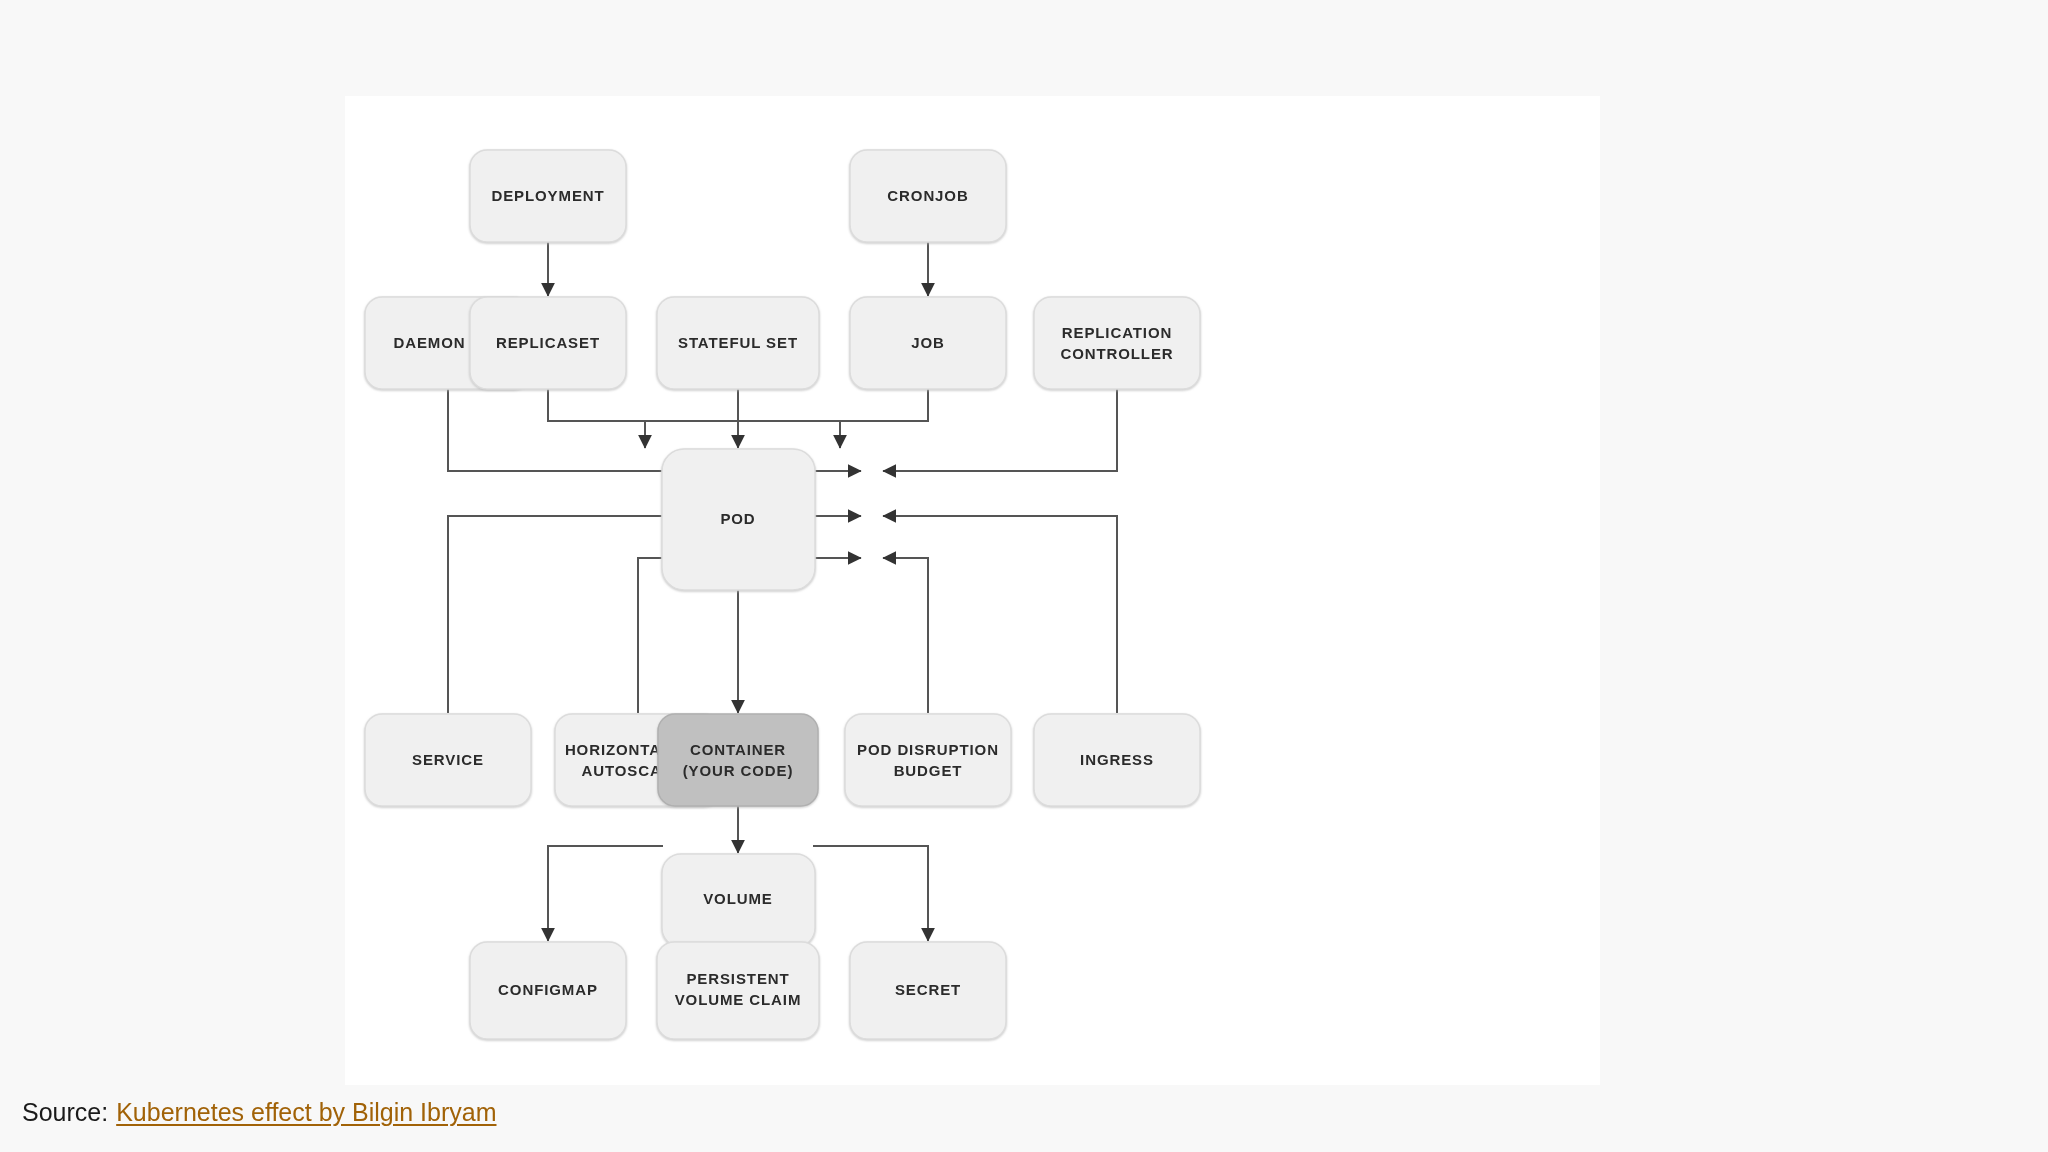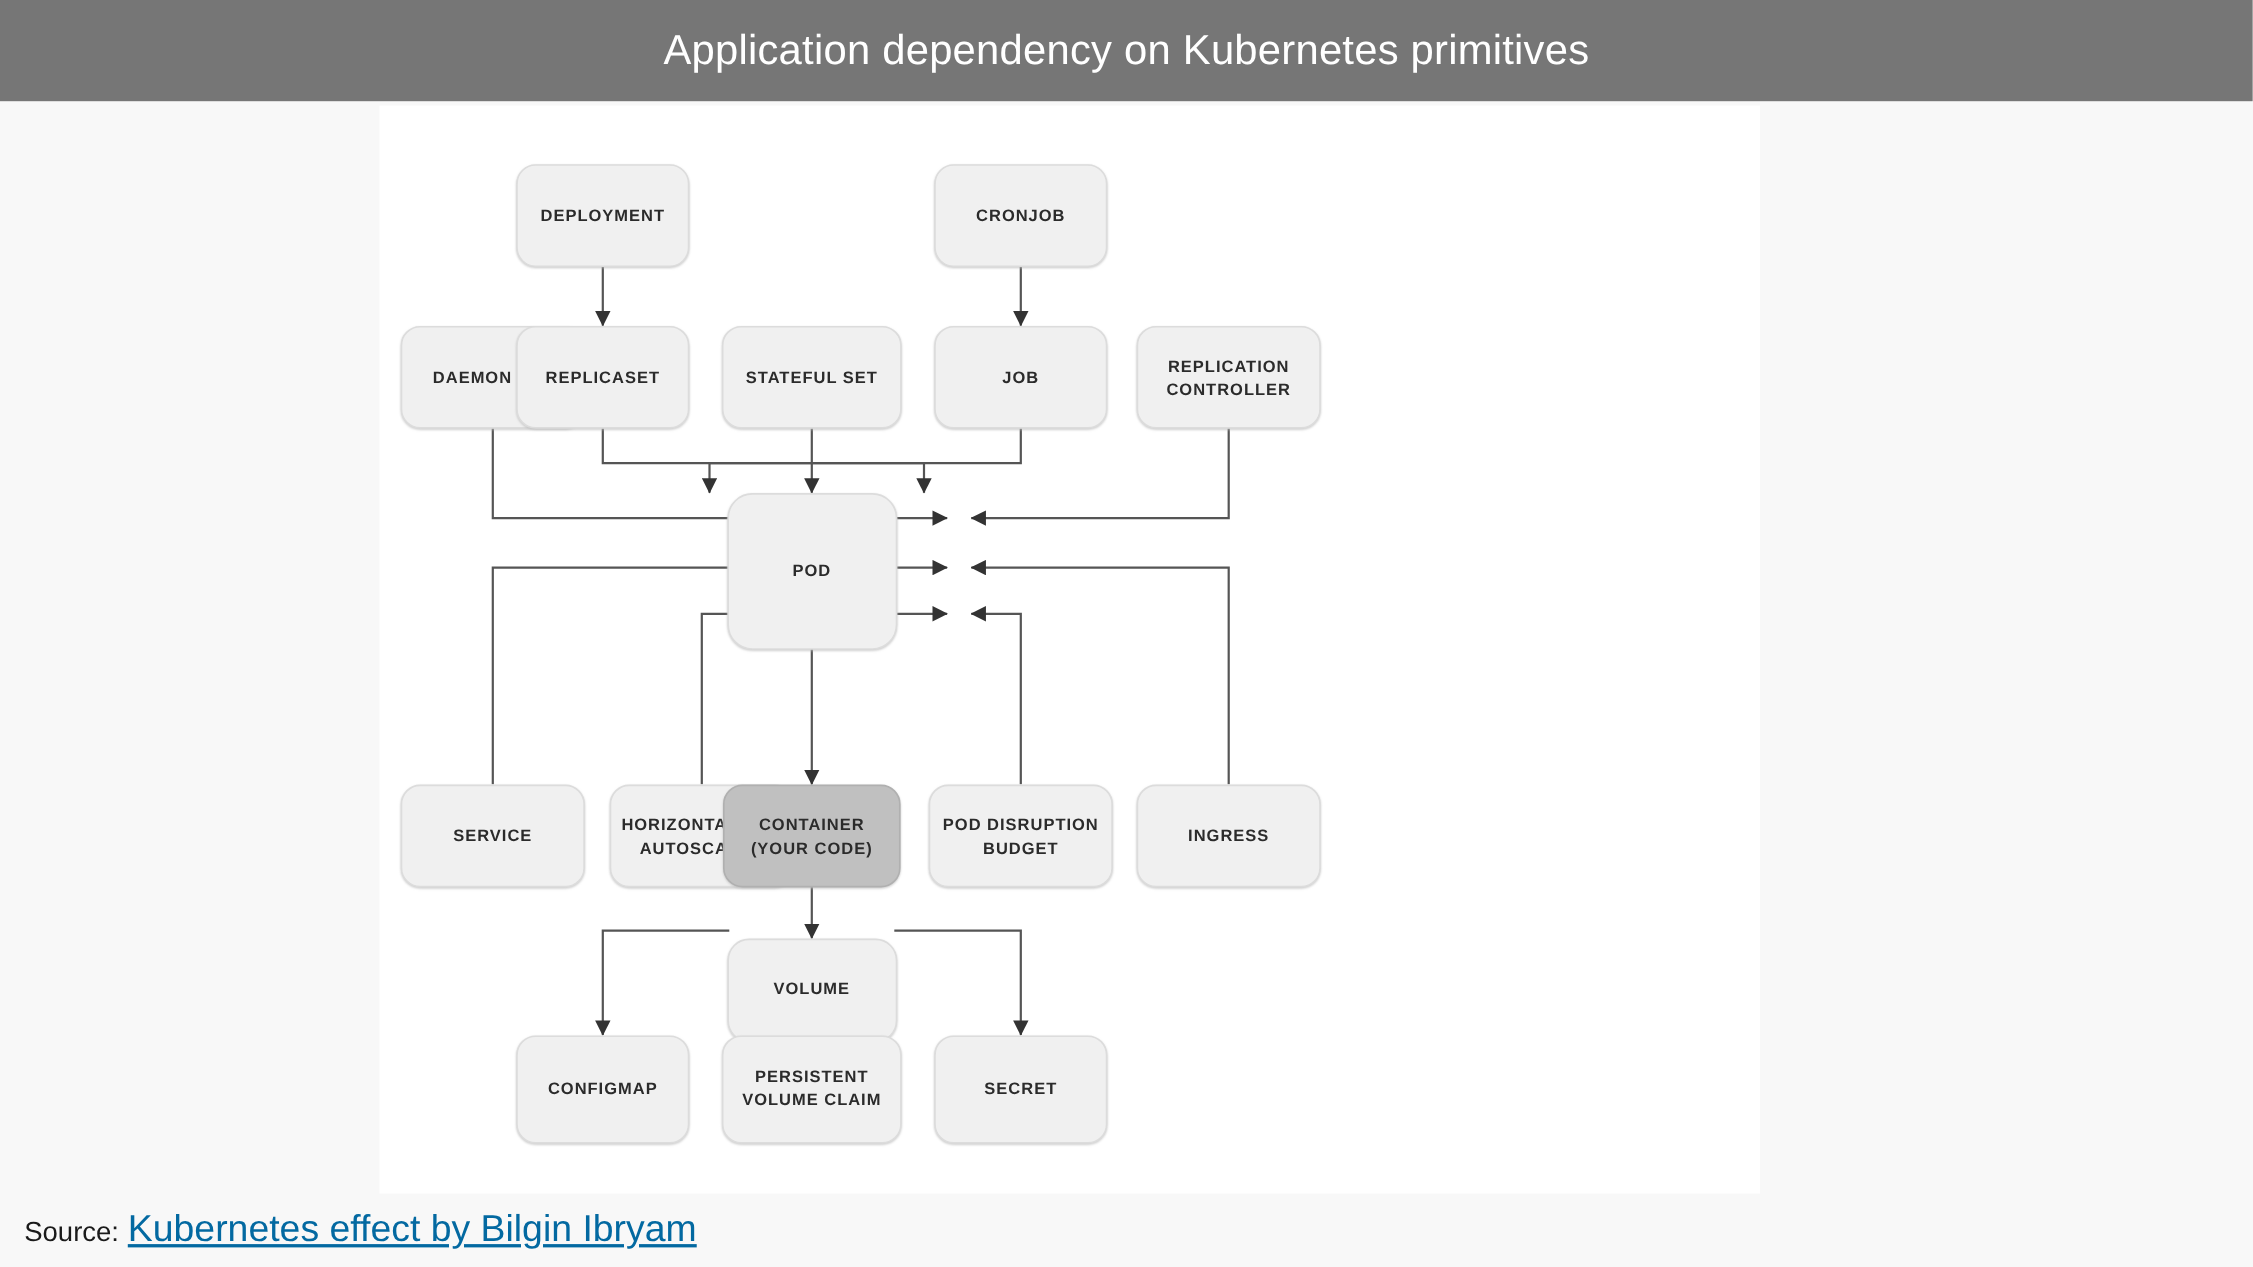--- a/index.html
+++ b/index.html
@@ -72,36 +72,33 @@
     gap: 8px;
     text-align: center;
   }
   #source-label {
     font-size: 25px;
     color: #1a1a1a;
     font-weight: 400;
     line-height: 1;
   }
   #source-link {
-    font-size: 34px;
-    color: #0369a1;
+    font-size: 25px;
+    color: #a16207;
     text-decoration: underline;
     text-underline-offset: 3px;
     line-height: 1;
     cursor: pointer;
   }
 </style>
 </head>
 <body>
 
 <div id="page">
 
-  <div id="header-bar">
-    <div id="header-title">Application dependency on Kubernetes primitives</div>
-  </div>
 
   <div id="diagram-panel">
     <svg id="diagram-svg" viewBox="0 0 1255 989">
       <defs>
         <marker id="arrow" viewBox="0 0 10 10" refX="9.5" refY="5" markerWidth="7" markerHeight="7" orient="auto-start-reverse">
           <path d="M 0 0 L 10 5 L 0 10 z" fill="#333333"></path>
         </marker>
         <filter id="nodeShadow" x="-20%" y="-20%" width="140%" height="160%">
           <feDropShadow dx="0" dy="1" stdDeviation="1.2" flood-color="#b9b9b9" flood-opacity="0.75"></feDropShadow>
         </filter>

